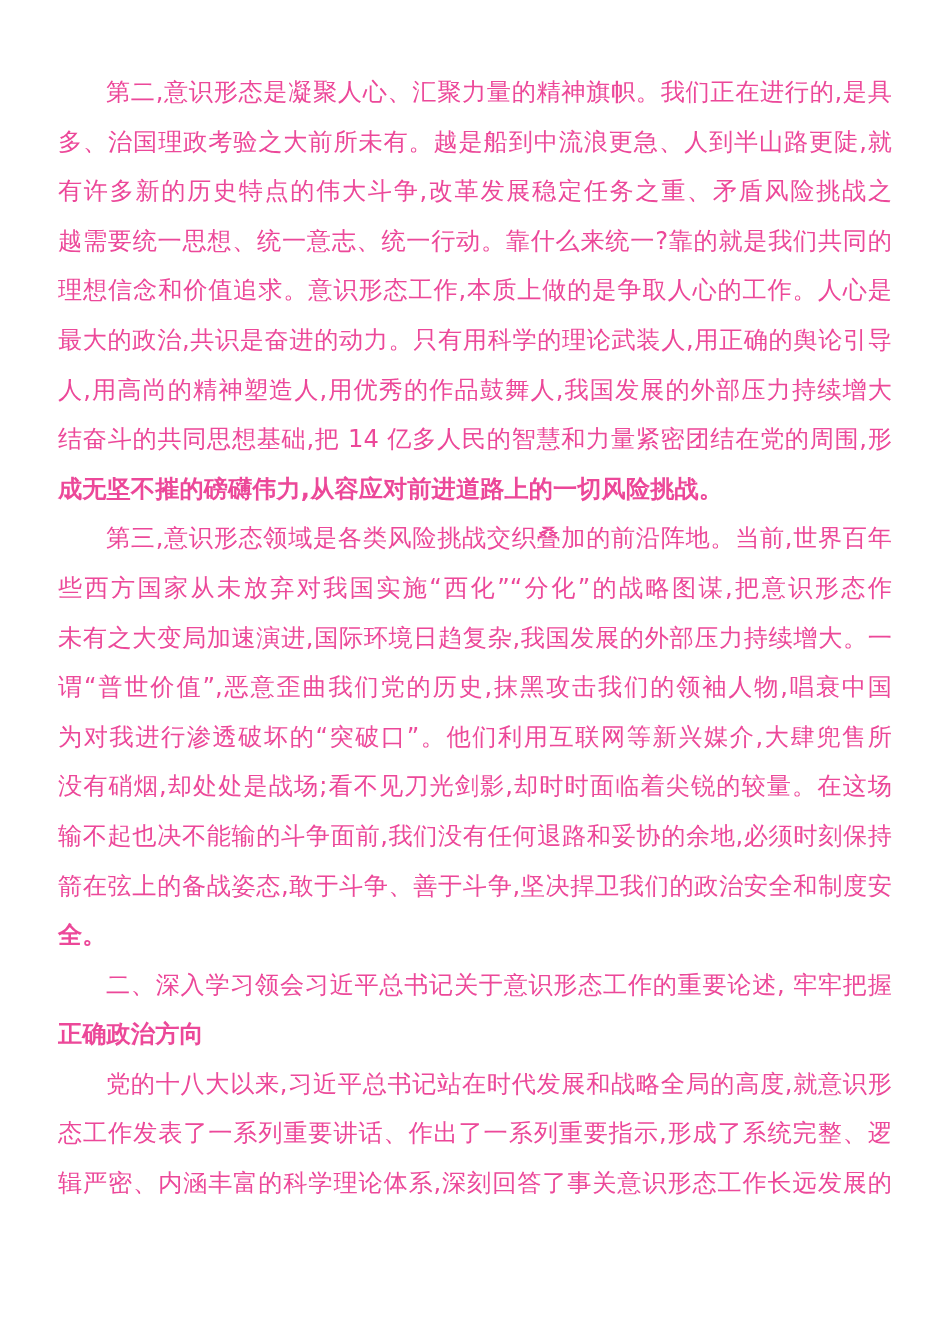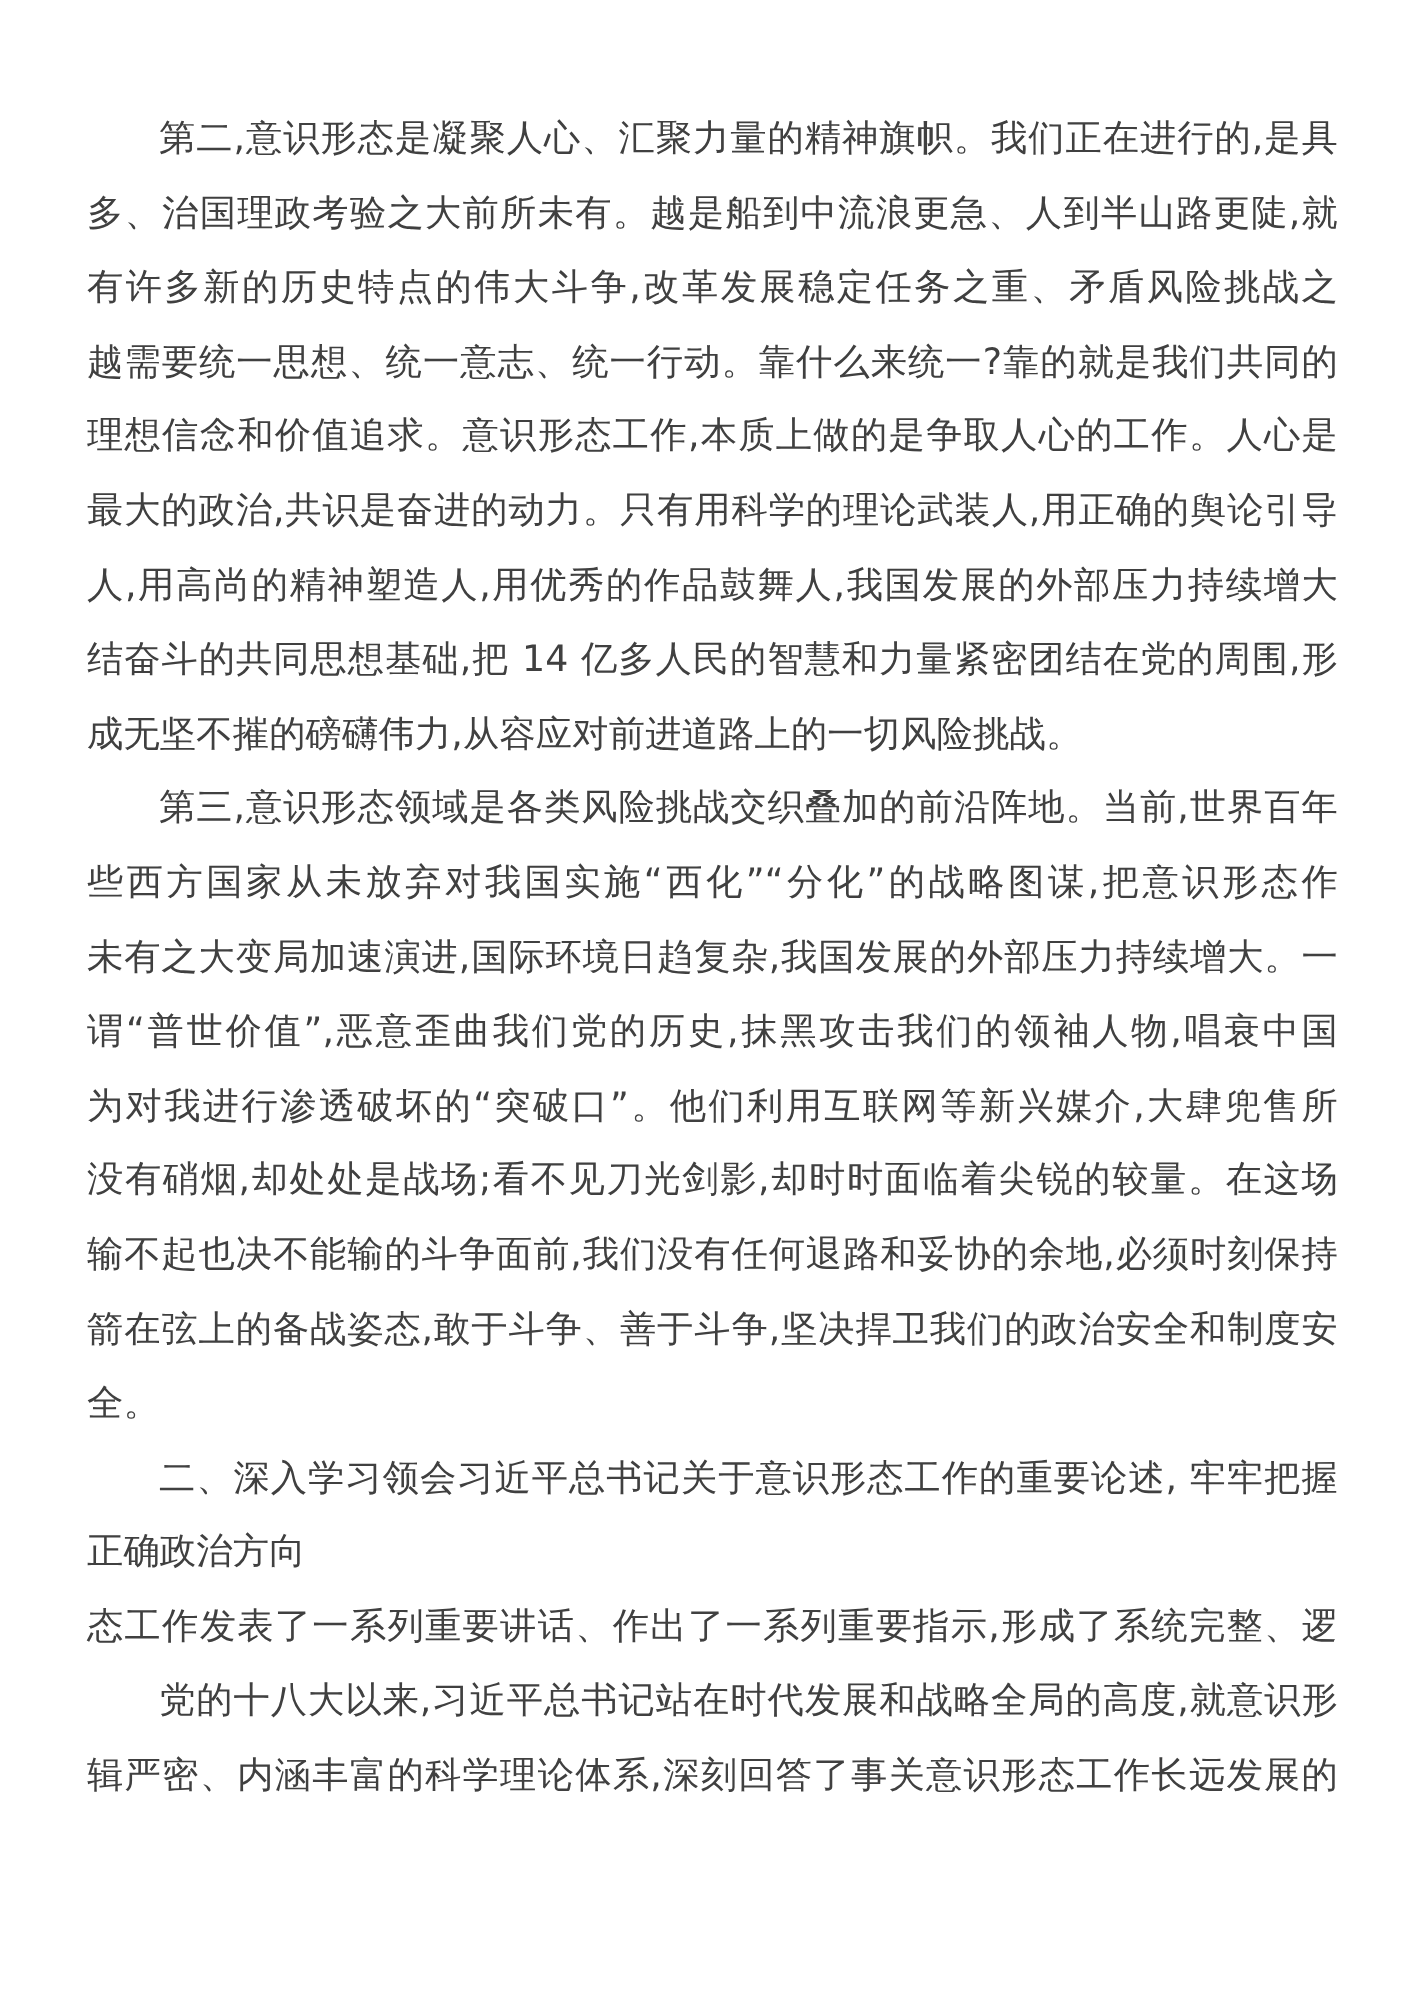--- a/index.html
+++ b/index.html
@@ -3,27 +3,27 @@
 <meta charset="utf-8">
 <style>
   html, body { margin:0; padding:0; background:#ffffff; }
   body { width:950px; height:1344px; overflow:hidden; position:relative; }
   .page { position:absolute; left:58px; top:68px; width:834px; }
   .para {
     margin:0;
     font-family: "DejaVu Sans", "Liberation Sans", sans-serif;
     font-size:24.2px;
     line-height:49.6px;
-    color:#404040;
+    color:#ec4899;
     text-align:justify;
     text-align-last:left;
     letter-spacing:0.1px;
   }
   .line { display:block; white-space:nowrap; text-align:justify; text-align-last:justify; }
-  .line.last { text-align-last:left; }
+  .line.last { text-align-last:left;font-weight:bold; }
 </style>
 </head>
 <body>
 
 <div class="page">
   <div class="para">
     <span class="line" style="padding-left:48px">第二,意识形态是凝聚人心、汇聚力量的精神旗帜。我们正在进行的,是具</span>
     <span class="line">多、治国理政考验之大前所未有。越是船到中流浪更急、人到半山路更陡,就</span>
     <span class="line">有许多新的历史特点的伟大斗争,改革发展稳定任务之重、矛盾风险挑战之</span>
     <span class="line">越需要统一思想、统一意志、统一行动。靠什么来统一?靠的就是我们共同的</span>
@@ -42,17 +42,17 @@
     <span class="line">没有硝烟,却处处是战场;看不见刀光剑影,却时时面临着尖锐的较量。在这场</span>
     <span class="line">输不起也决不能输的斗争面前,我们没有任何退路和妥协的余地,必须时刻保持</span>
     <span class="line">箭在弦上的备战姿态,敢于斗争、善于斗争,坚决捍卫我们的政治安全和制度安</span>
     <span class="line last">全。</span>
   </div>
   <div class="para">
     <span class="line" style="padding-left:48px">二、深入学习领会习近平总书记关于意识形态工作的重要论述, 牢牢把握</span>
     <span class="line last">正确政治方向</span>
   </div>
   <div class="para">
+    <span class="line" style="padding-left:48px">党的十八大以来,习近平总书记站在时代发展和战略全局的高度,就意识形</span>
     <span class="line">态工作发表了一系列重要讲话、作出了一系列重要指示,形成了系统完整、逻</span>
-    <span class="line" style="padding-left:48px">党的十八大以来,习近平总书记站在时代发展和战略全局的高度,就意识形</span>
     <span class="line">辑严密、内涵丰富的科学理论体系,深刻回答了事关意识形态工作长远发展的</span>
   </div>
 </div>
 
 </body></html>

